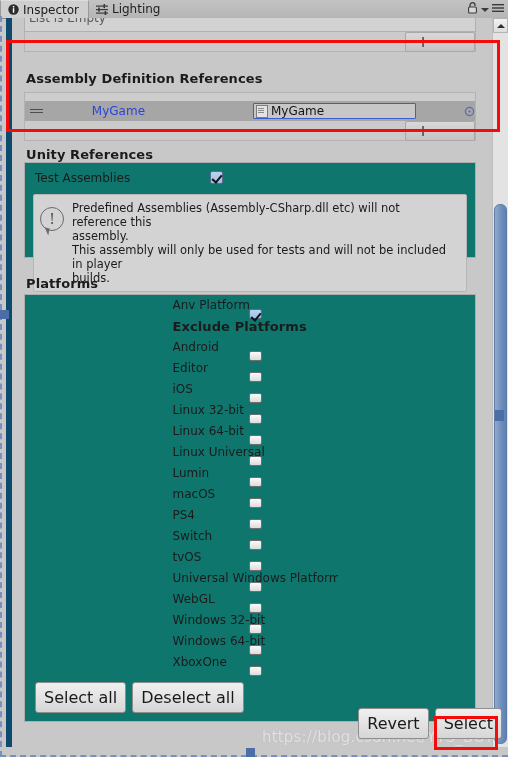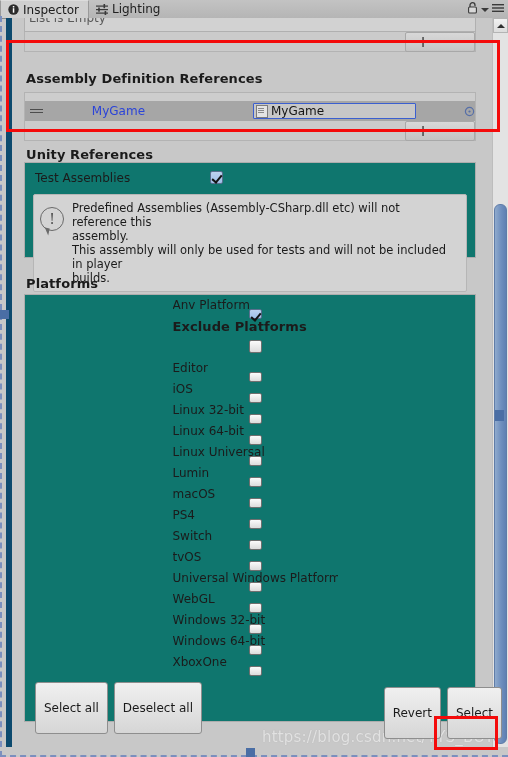--- a/index.html
+++ b/index.html
@@ -158,21 +158,21 @@
   }
   .help-txt{font-size:11.5px;line-height:14px;color:#1b1b1b;}
 
   
   .plat-row{display:flex;align-items:center;height:21px;padding-left:10px;flex-direction:column;}
   .plat-row .nm{width:165px;font-size:12px;color:#1b1b1b;
     white-space:nowrap;overflow:hidden;}
   .btn{
     background:linear-gradient(#f0f0f0,#d6d6d6);
     border:1px solid #8e8e8e;border-radius:3px;
-    font-size:12px;color:#1a1a1a;padding:18px 8px;
+    font-size:16px;color:#1a1a1a;padding:5px 8px;
     font-family:inherit;box-sizing:border-box;cursor:default;
   }
 
   
   .actionbar{
     position:absolute;right:6px;bottom:18px;display:flex;gap:6px;z-index:20;
   }
 
   
   .vscroll{
@@ -335,20 +335,21 @@
         <span class="nm">Any Platform</span>
         <span class="cb on"></span>
       </div>
 
       <div class="plat-row">
         <span class="nm sect-title" style="font-size:13px;">Exclude Platforms</span>
       </div>
 
       <div id="platform-rows">
           <div class="plat-row">
+            <span class="nm">Android</span>
             <span class="cb"></span>
           </div>
           <div class="plat-row">
             <span class="nm">Editor</span>
             <span class="cb"></span>
           </div>
           <div class="plat-row">
             <span class="nm">iOS</span>
             <span class="cb"></span>
           </div>

